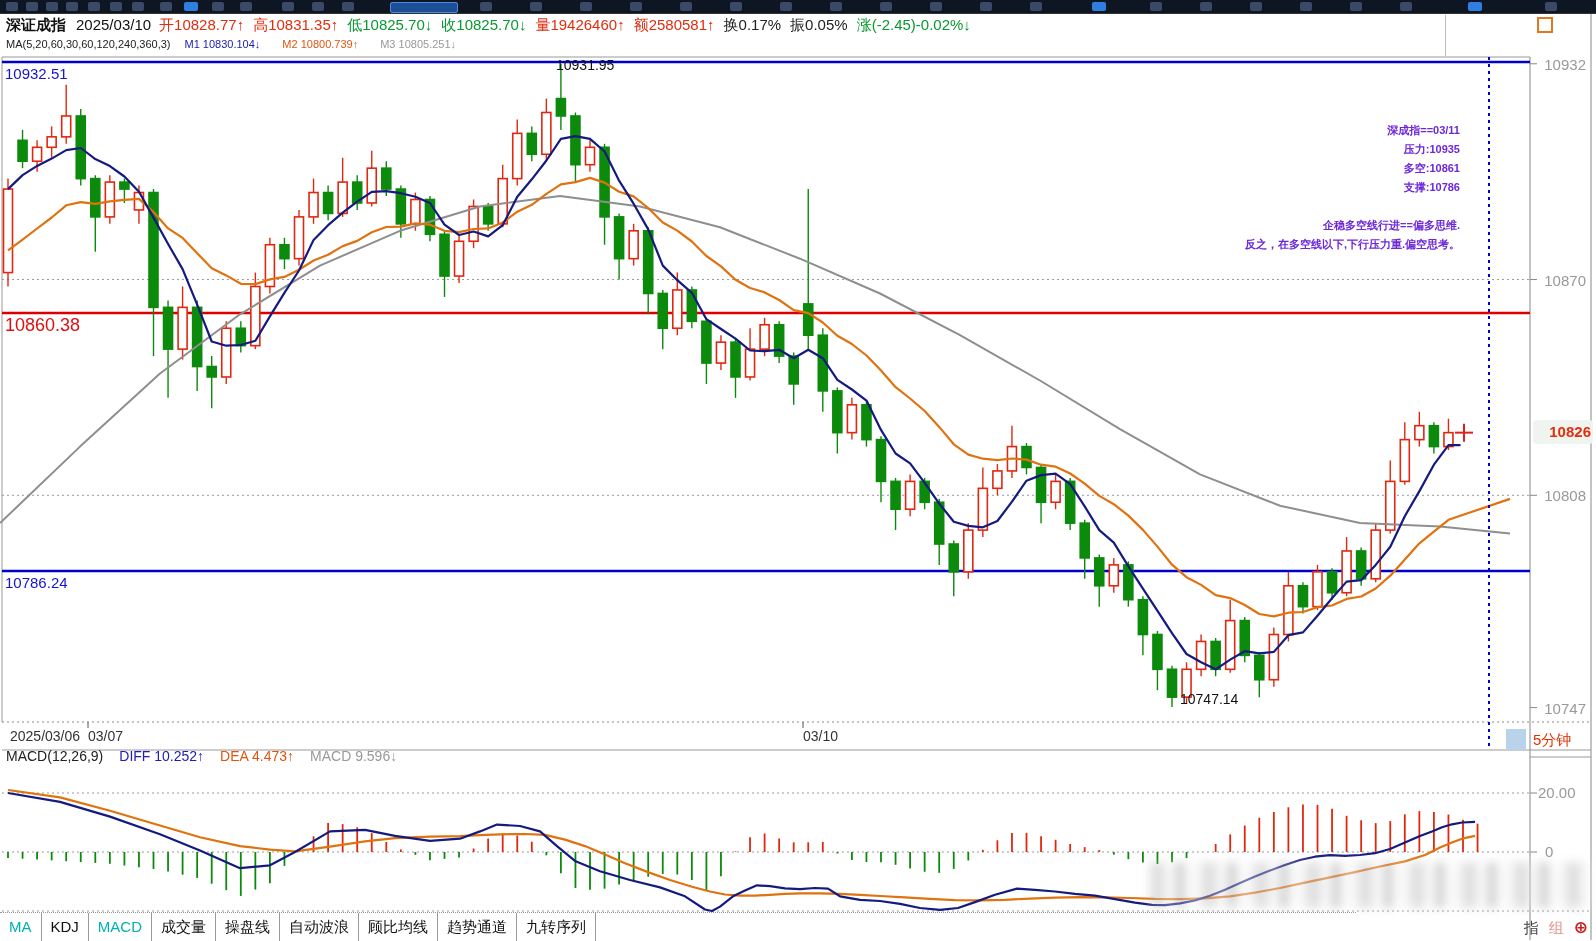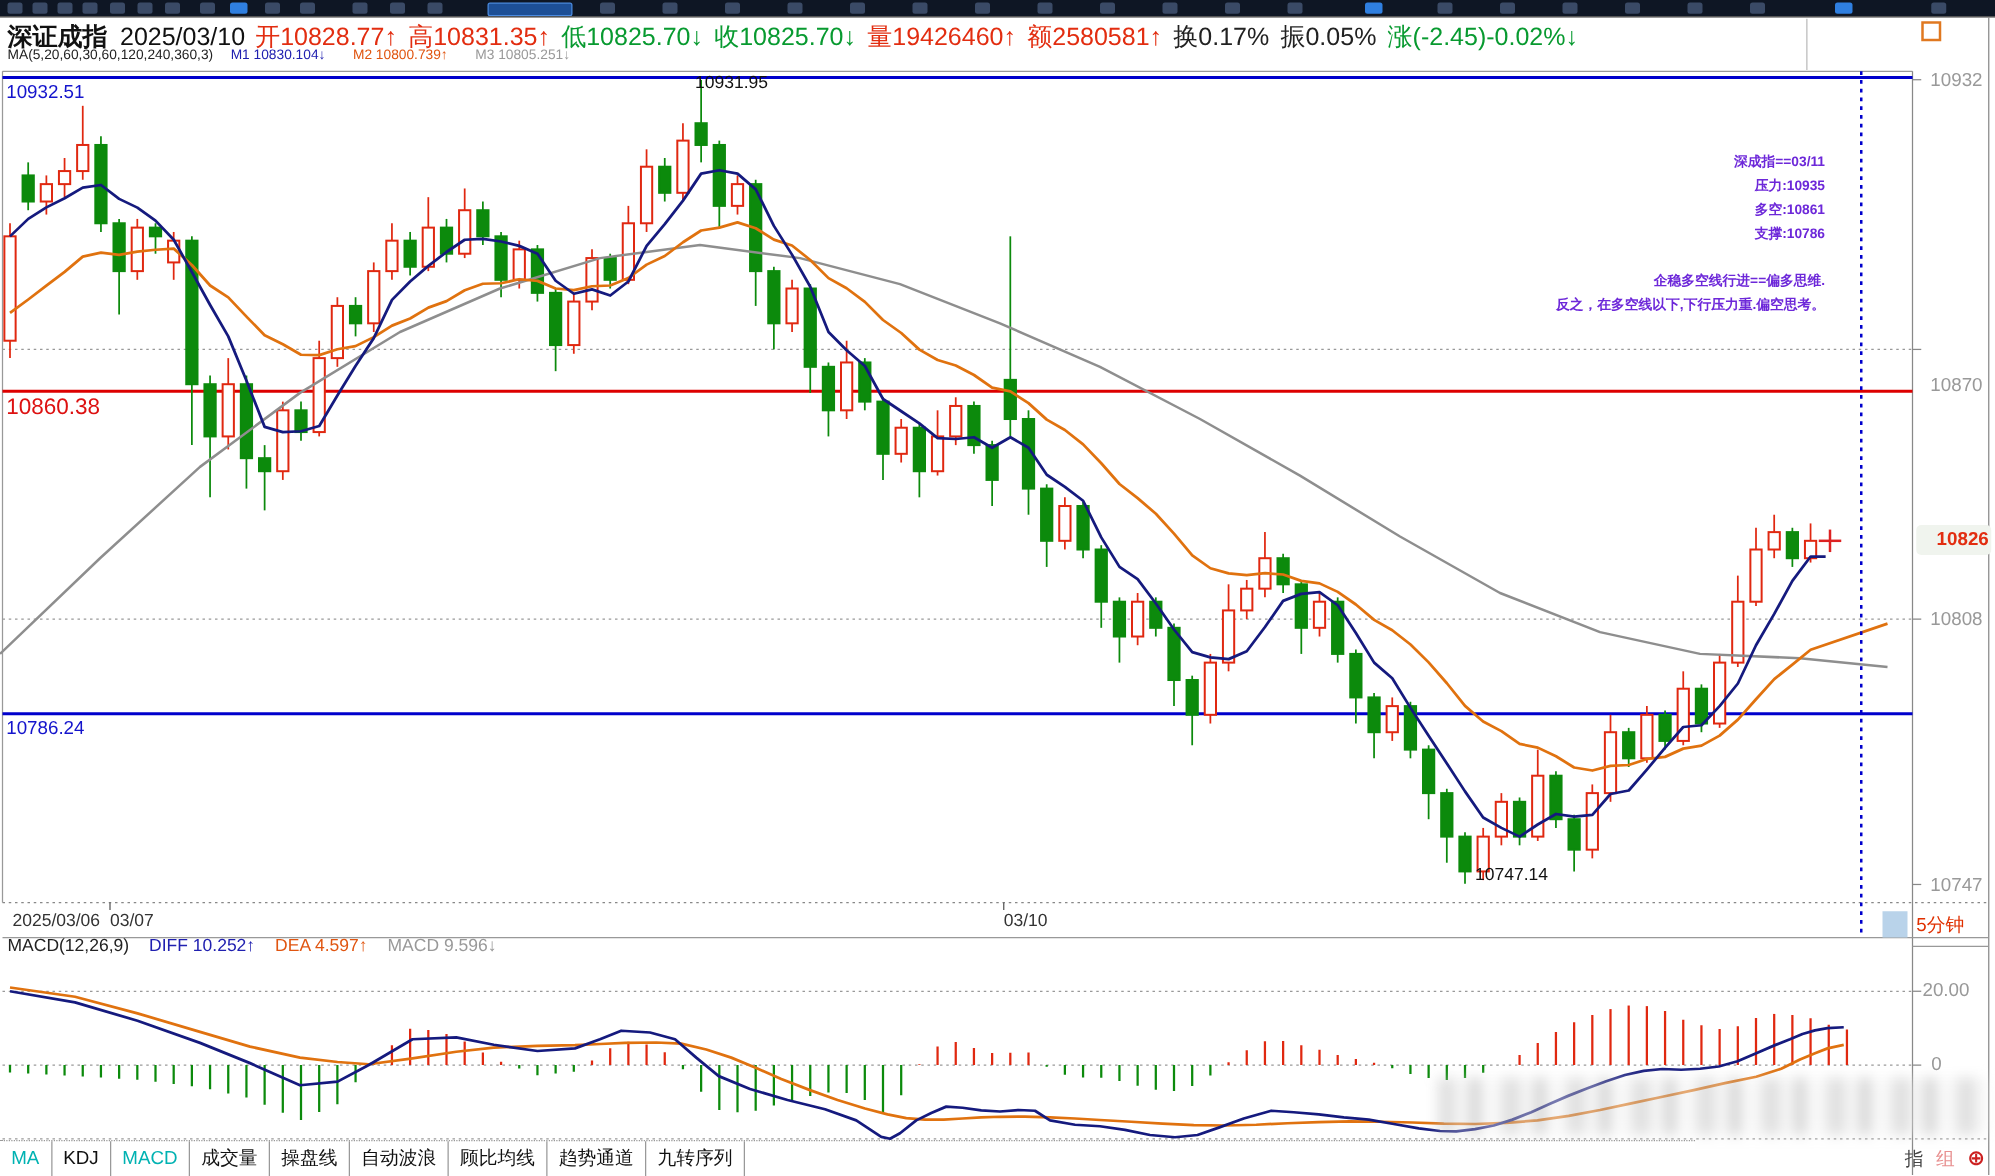--- a/index.html
+++ b/index.html
@@ -1,21 +1,21 @@
 <!DOCTYPE html>
 <html><head>
 <meta charset="utf-8">
 <style>
   html,body{margin:0;padding:0;background:#fff;}
   body{width:1596px;height:941px;position:relative;overflow:hidden;
        font-family:"Liberation Sans","DejaVu Sans",sans-serif;color:#222;}
   .abs{position:absolute;}
   #toolbar{left:0;top:0;width:1596px;height:13px;background:#0e1624;}
   .tbi{position:absolute;top:2px;height:9px;border-radius:2px;}
-  #hdr1{left:6px;top:16px;height:18px;font-size:20px;white-space:nowrap;}
+  #hdr1{left:6px;top:16px;height:18px;font-size:15px;white-space:nowrap;}
   #hdr2{left:6px;top:38px;height:18px;font-size:11px;white-space:nowrap;}
   .sym{font-weight:bold;color:#111;margin-right:10px;}
   .qdate{color:#111;margin-right:8px;}
   .qf{margin-right:9px;}
   .red{color:#e22d10;} .green{color:#089a30;} .blk{color:#222;}
   .navy{color:#2020b0;} .oran{color:#e05510;} .gray{color:#999;}
   #hdr-sep{left:1445px;top:15px;width:1px;height:41px;background:#bbb;}
   #win-icon{left:1537px;top:17px;width:12px;height:12px;border:2px solid #e07820;background:#fff;}
   #chart-svg{left:0;top:0;z-index:1;}
   .lbl{position:absolute;z-index:3;white-space:nowrap;}
@@ -447,34 +447,34 @@
     <div class="ann-line">深成指==03/11</div>
     <div class="ann-line">压力:10935</div>
     <div class="ann-line">多空:10861</div>
     <div class="ann-line">支撑:10786</div>
     <div class="ann-line"></div>
     <div class="ann-line">企稳多空线行进==偏多思维.</div>
     <div class="ann-line">反之，在多空线以下,下行压力重.偏空思考。</div>
   </div>
 <div id="right-axis">
     <div class="lbl rax" style="top: 55.7748px;">10932</div>
-    <div class="lbl rax" style="top: 271.535px; margin-top: 28px;">10870</div>
+    <div class="lbl rax" style="top: 271.535px;">10870</div>
     <div class="lbl rax" style="top: 487.295px;">10808</div>
     <div class="lbl rax" style="top: 699.575px;">10747</div>
   </div>
 <div id="cur-price" class="abs">10826</div>
 <div id="date-labels">
     <div class="lbl datelbl" style="left: 10px;">2025/03/06</div>
     <div class="lbl datelbl" style="left: 88px;">03/07</div>
     <div class="lbl datelbl" style="left: 803px;">03/10</div>
   </div>
 <div id="period-box" class="abs"></div>
 <div id="period-lbl" class="abs">5分钟</div>
 
-<div id="macd-header" class="abs"><span class="blk">MACD(12,26,9)</span><span class="navy">DIFF 10.252↑</span><span class="oran">DEA 4.597↑</span><span class="gray">MACD 9.596↓</span></div>
+<div id="macd-header" class="abs"><span class="blk">MACD(12,26,9)</span><span class="navy">DIFF 10.252↑</span><span class="oran">DEA 4.473↑</span><span class="gray">MACD 9.596↓</span></div>
 <div id="macd-20" class="abs">20.00</div>
 <div id="macd-0" class="abs">0</div>
 <div id="watermark" class="abs"></div>
 
 <div id="tabbar" class="abs"><span class="tab hl">MA</span><span class="tab">KDJ</span><span class="tab hl">MACD</span><span class="tab">成交量</span><span class="tab">操盘线</span><span class="tab">自动波浪</span><span class="tab">顾比均线</span><span class="tab">趋势通道</span><span class="tab">九转序列</span></div>
 <div id="corner">
   <span class="zhi">指</span><span class="zu">组</span><span class="plus">⊕</span>
 </div>
 
 </body></html>

